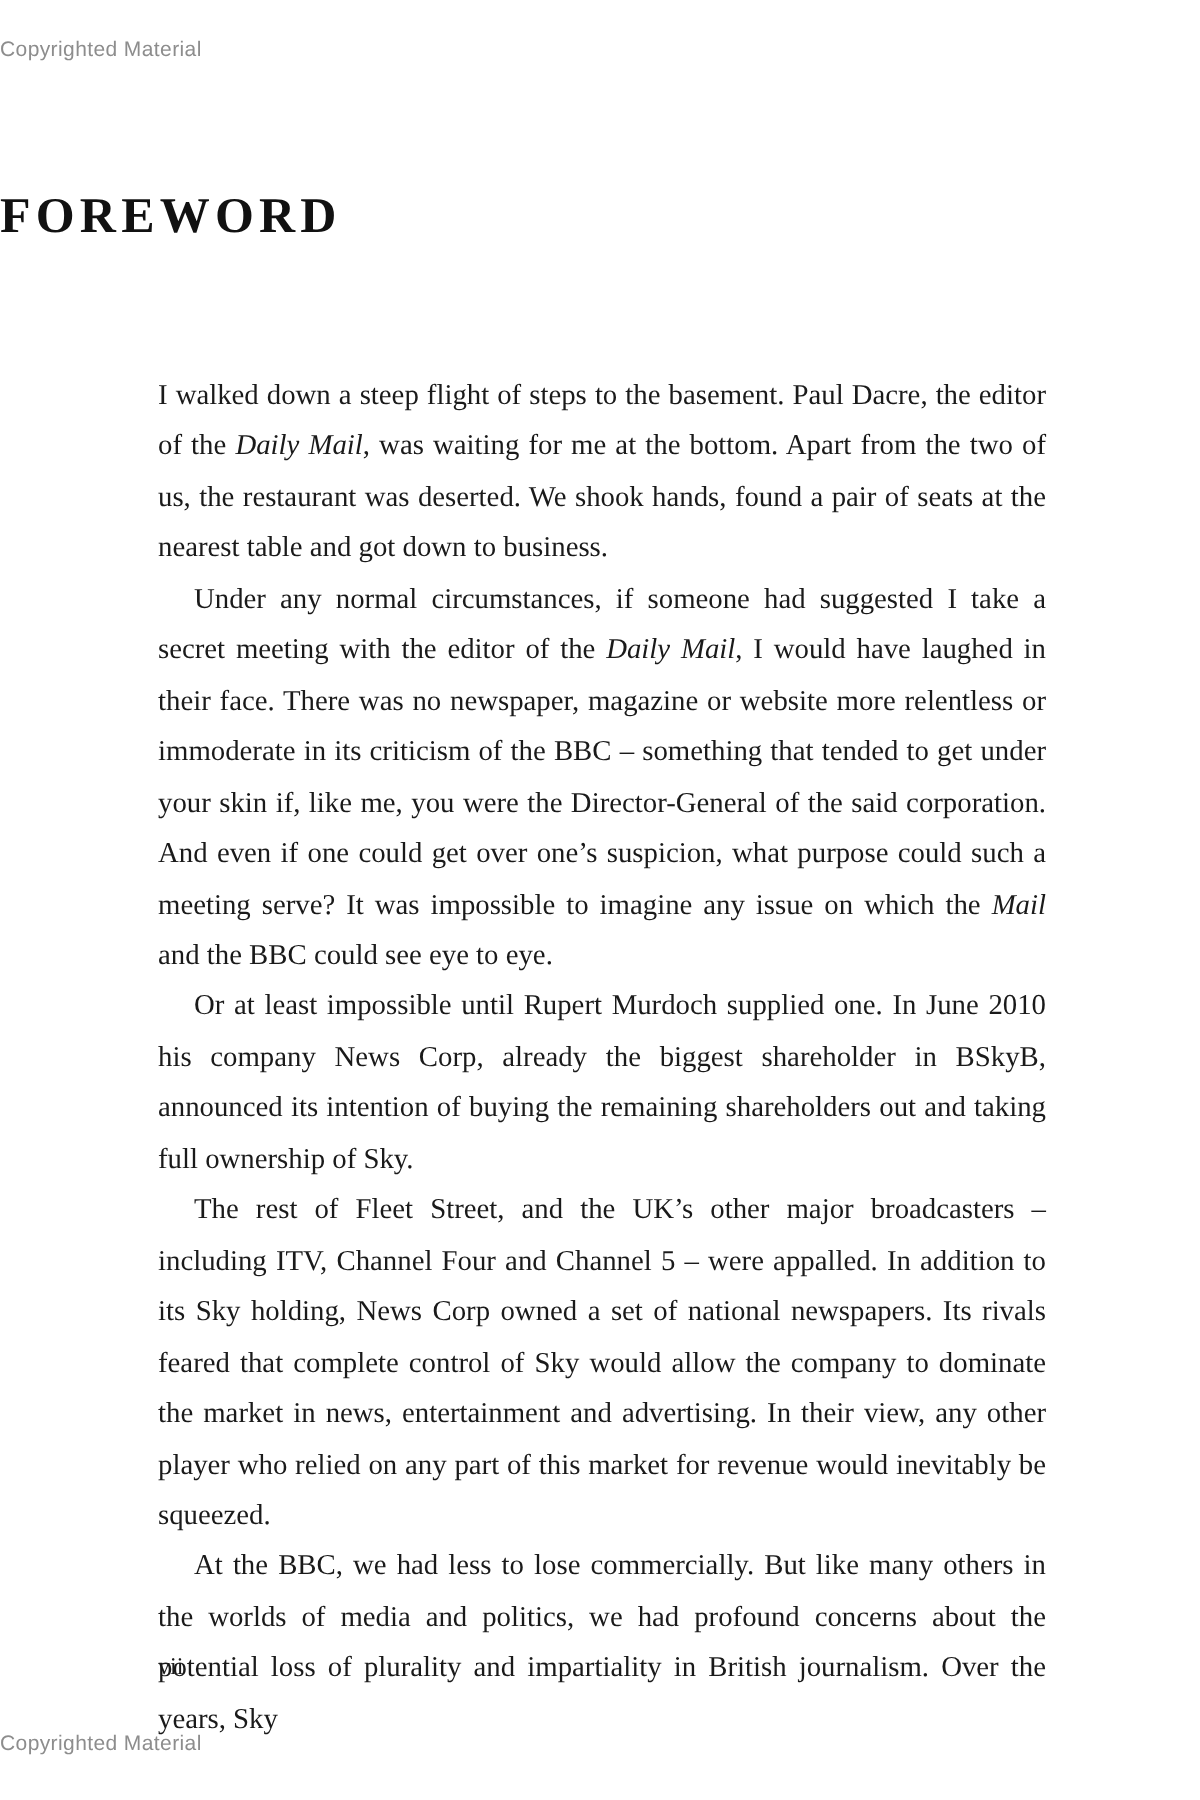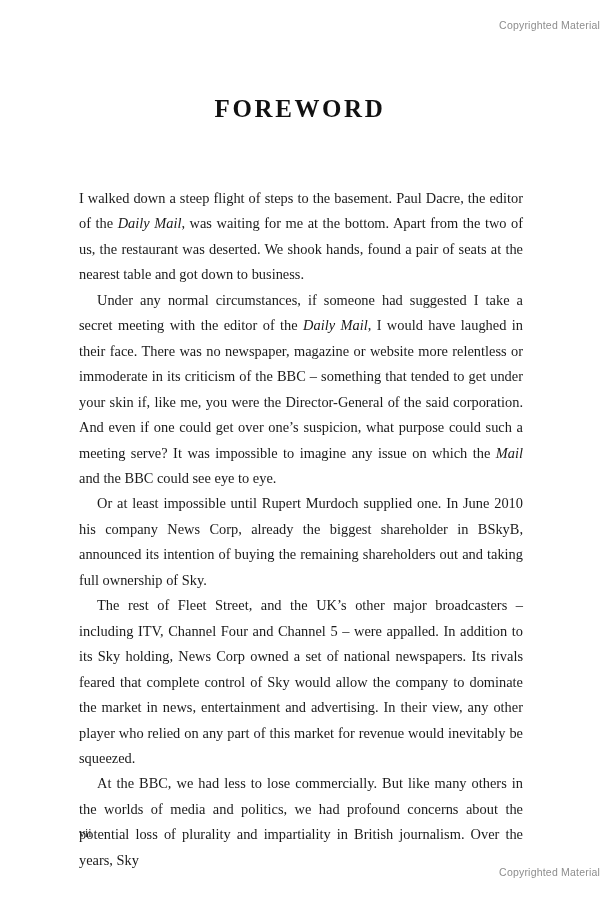--- a/index.html
+++ b/index.html
@@ -21,37 +21,37 @@
     inset: 0;
     width: 600px;
     height: 900px;
   }
 
   
   .watermark {
     position: absolute;
     left: 0;
     width: 600px;
-    text-align: right;
+    text-align: left;
     font-family: "Liberation Sans", "DejaVu Sans", sans-serif;
     font-size: 10.5px;
     letter-spacing: 0.2px;
     color: #8d8d8d;
     white-space: nowrap;
   }
   .watermark-top { top: 19px; }
   .watermark-bottom { top: 866px; }
 
   
   .chapter-title {
     position: absolute;
     left: 0;
     top: 78px;
     width: 600px;
-    text-align: center;
+    text-align: left;
     font-family: "Liberation Serif", "DejaVu Serif", serif;
     font-weight: bold;
     font-size: 25px;
     letter-spacing: 2.6px;
     color: #111111;
   }
 
   
   .text-block {
     position: absolute;

